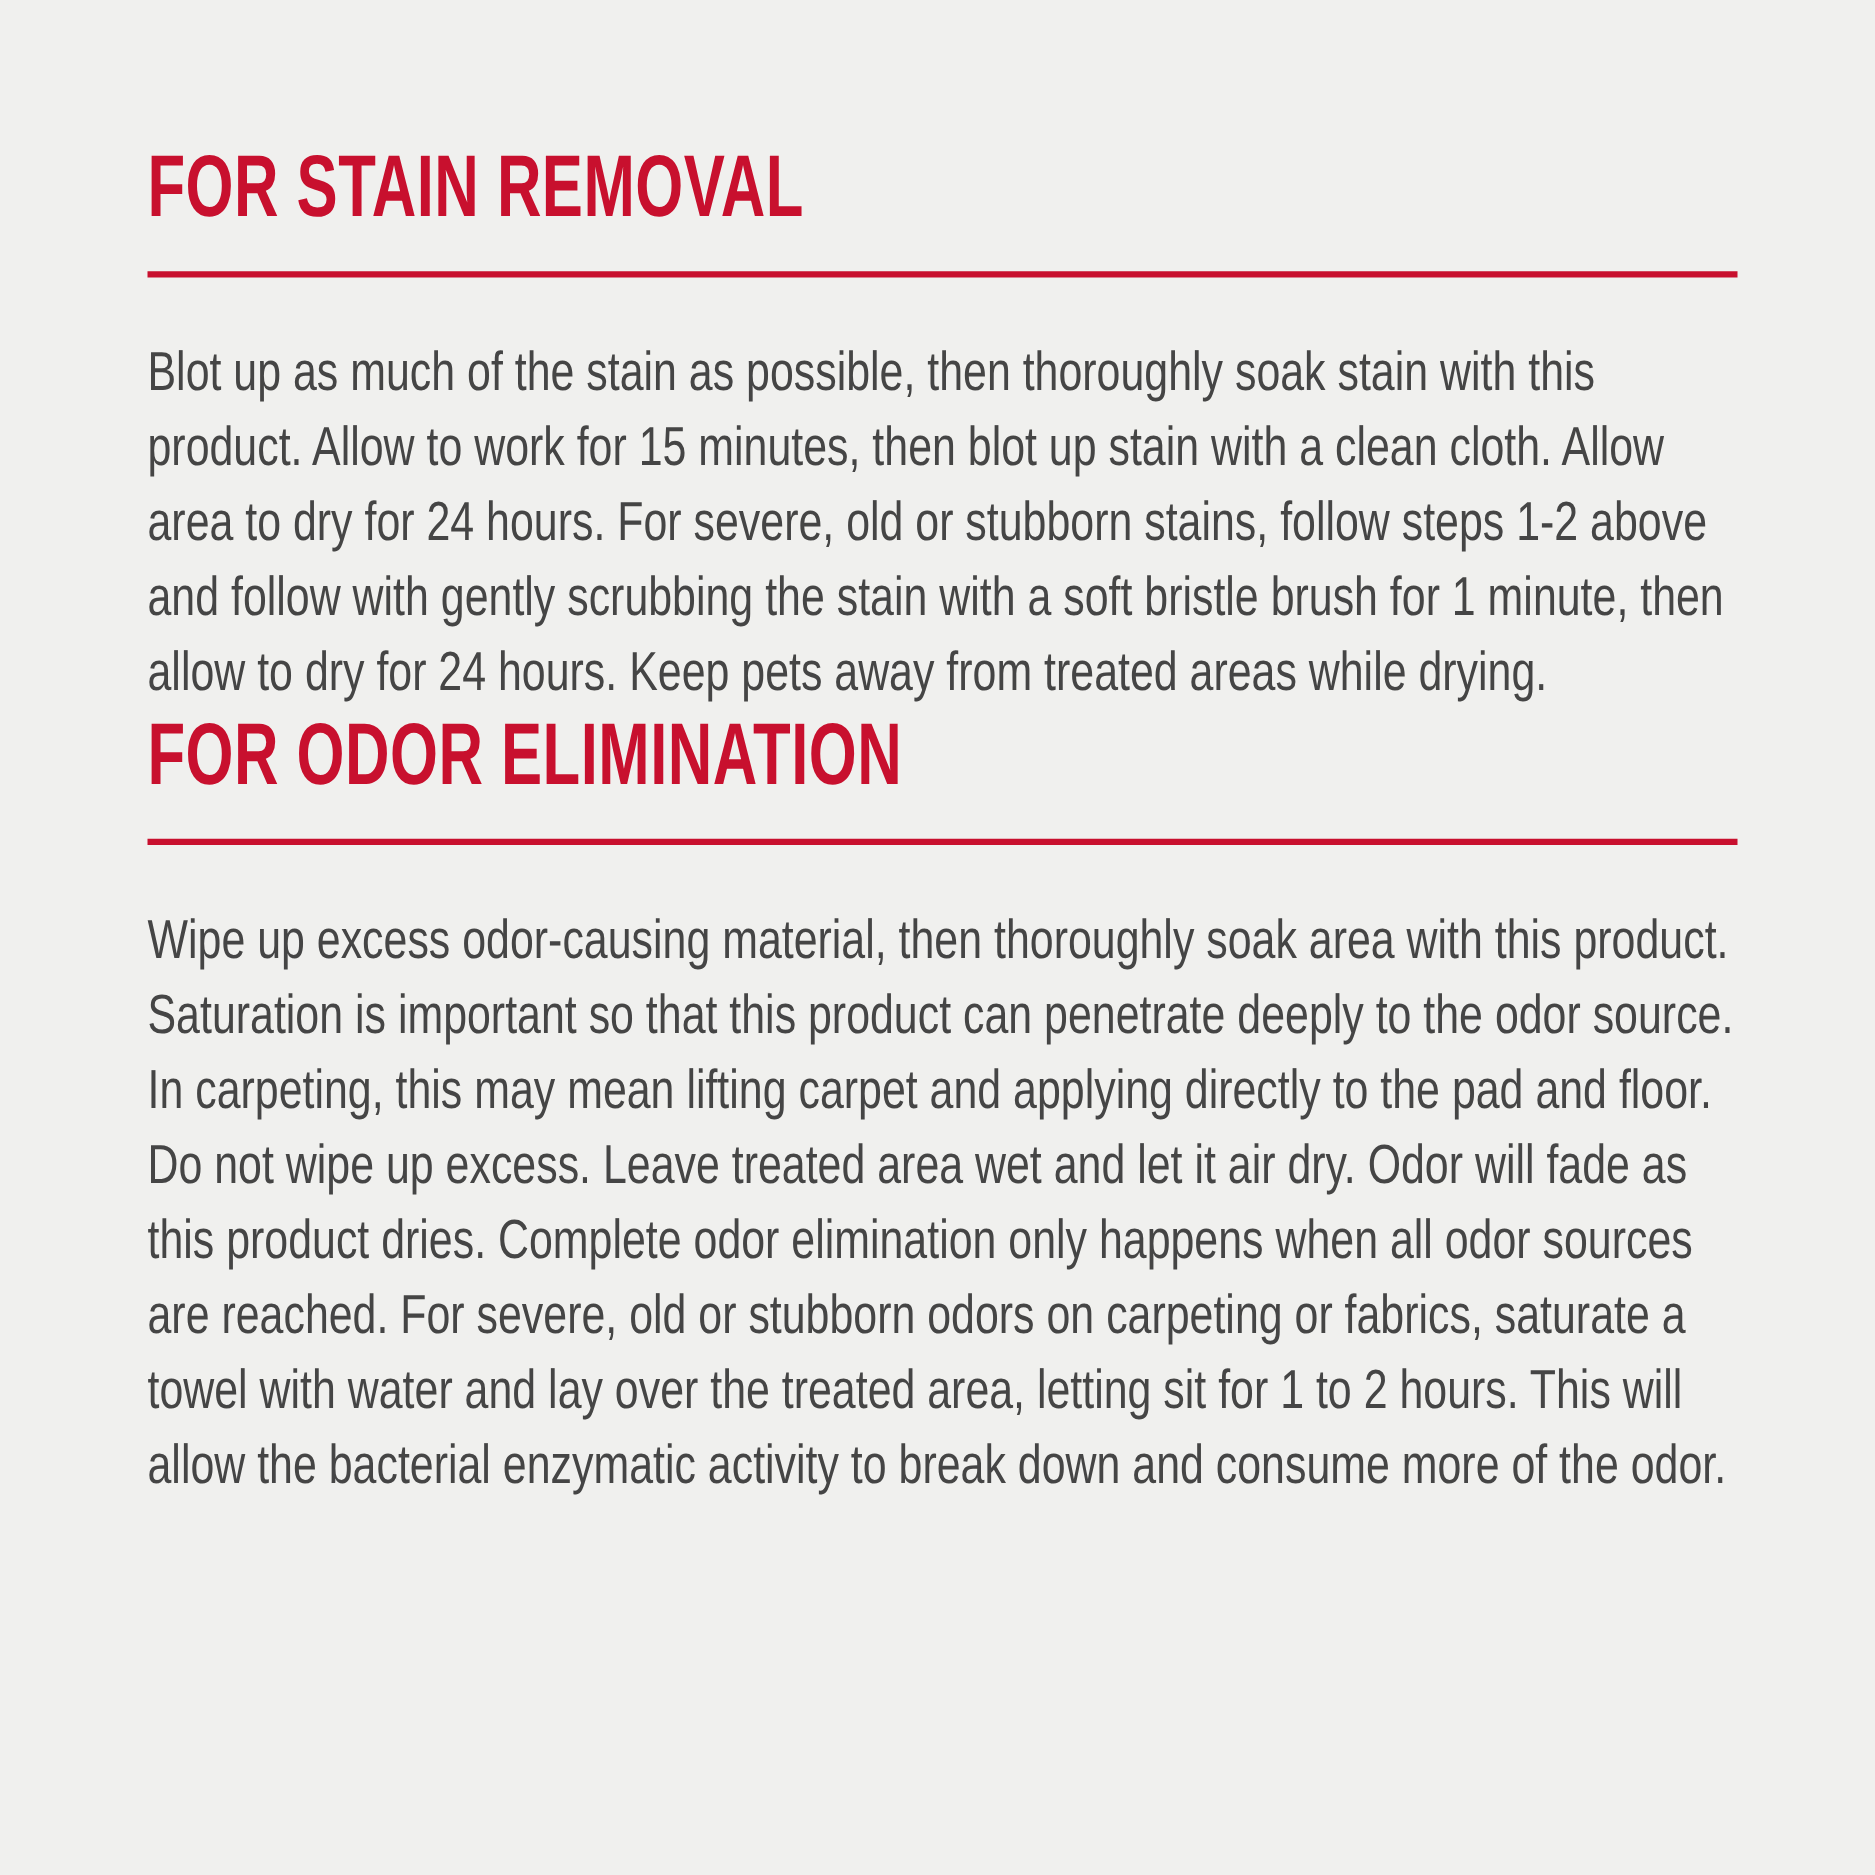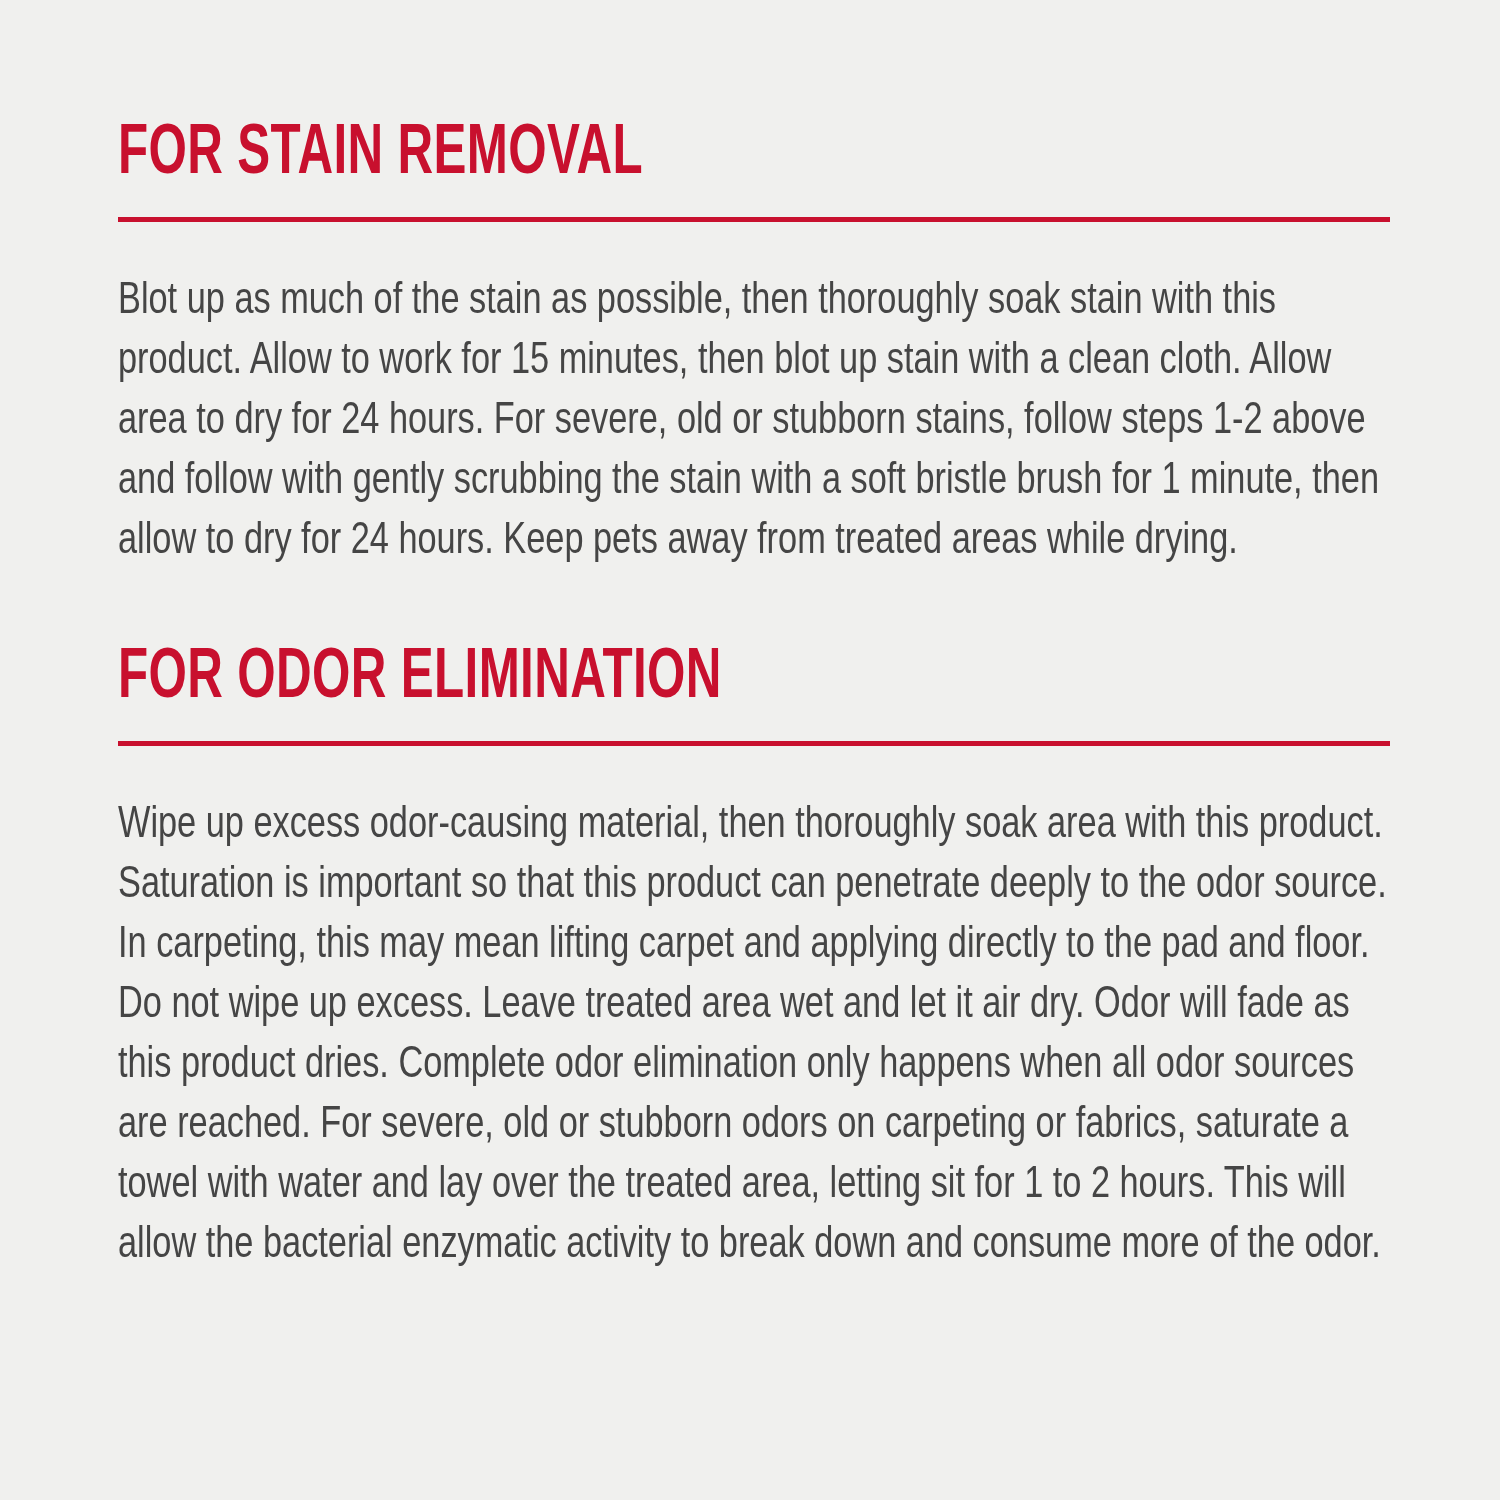--- a/index.html
+++ b/index.html
@@ -38,21 +38,20 @@
     margin: 46px 0 0 0;
     width: 1630px;
     font-size: 44px;
     line-height: 60px;
     font-weight: 400;
     color: #454545;
     transform: scaleX(0.78);
     transform-origin: left top;
   }
   .section-odor {
-    margin-top: 70px;
   }
 </style>
 </head>
 <body>
 
 <div class="page">
 
   <section class="section section-stain">
     <h1 class="section-title">FOR STAIN REMOVAL</h1>
     <div class="rule"></div>

